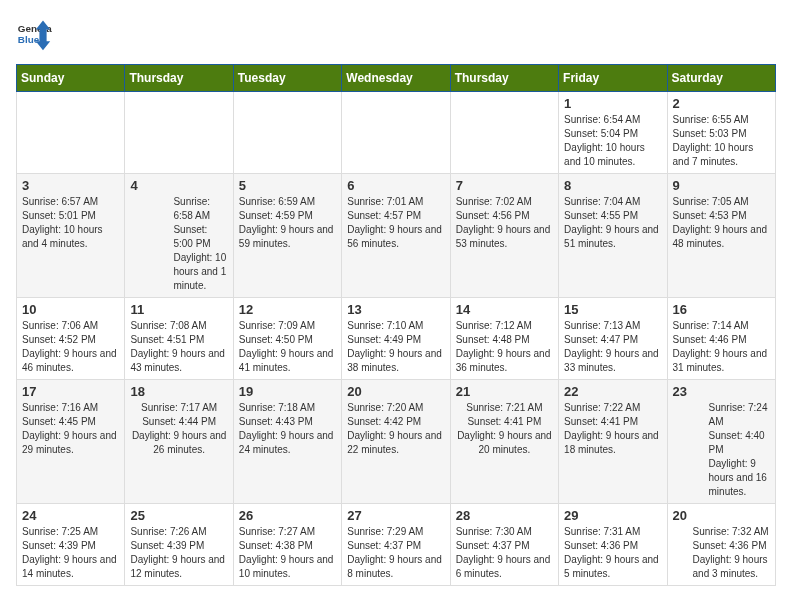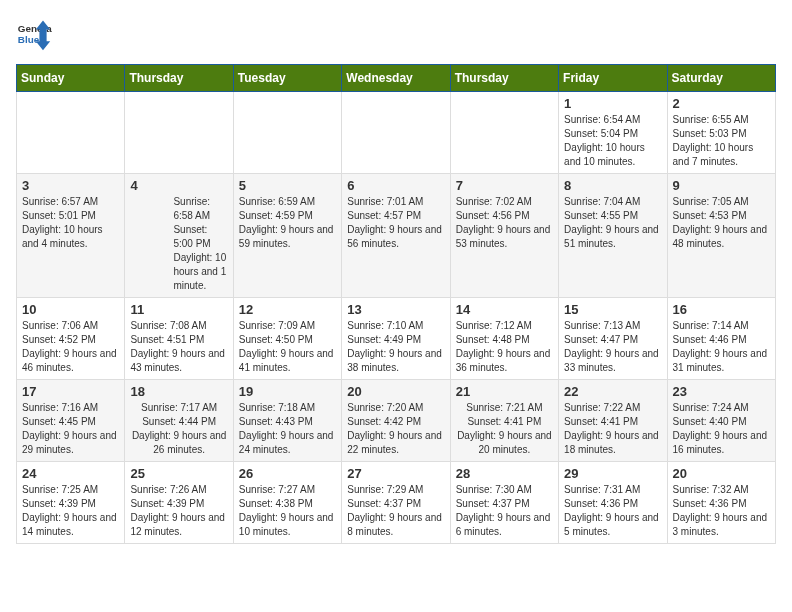--- a/index.html
+++ b/index.html
@@ -247,21 +247,21 @@
 Daylight: 9 hours and 20 minutes.</div>
         </td>
         <td>
           <span class="day-number">22</span>
           <div class="day-info" style="white-space: pre-line;">Sunrise: 7:22 AM
 Sunset: 4:41 PM
 Daylight: 9 hours and 18 minutes.</div>
         </td>
         <td>
           <span class="day-number">23</span>
-          <div class="day-info" style="white-space: pre-line;">Sunrise: 7:24 AM
+          <div class="day-info" style="white-space: pre-line; margin-left: 36px;">Sunrise: 7:24 AM
 Sunset: 4:40 PM
 Daylight: 9 hours and 16 minutes.</div>
         </td>
       </tr>
       <tr>
         <td>
           <span class="day-number">24</span>
           <div class="day-info" style="white-space: pre-line;">Sunrise: 7:25 AM
 Sunset: 4:39 PM
 Daylight: 9 hours and 14 minutes.</div>
@@ -291,19 +291,19 @@
 Daylight: 9 hours and 6 minutes.</div>
         </td>
         <td>
           <span class="day-number">29</span>
           <div class="day-info" style="white-space: pre-line;">Sunrise: 7:31 AM
 Sunset: 4:36 PM
 Daylight: 9 hours and 5 minutes.</div>
         </td>
         <td>
           <span class="day-number">20</span>
-          <div class="day-info" style="white-space: pre-line;">Sunrise: 7:32 AM
+          <div class="day-info" style="white-space: pre-line; margin-left: 20px;">Sunrise: 7:32 AM
 Sunset: 4:36 PM
 Daylight: 9 hours and 3 minutes.</div>
         </td>
       </tr>
     </tbody>
 </table>
 
 </body></html>

